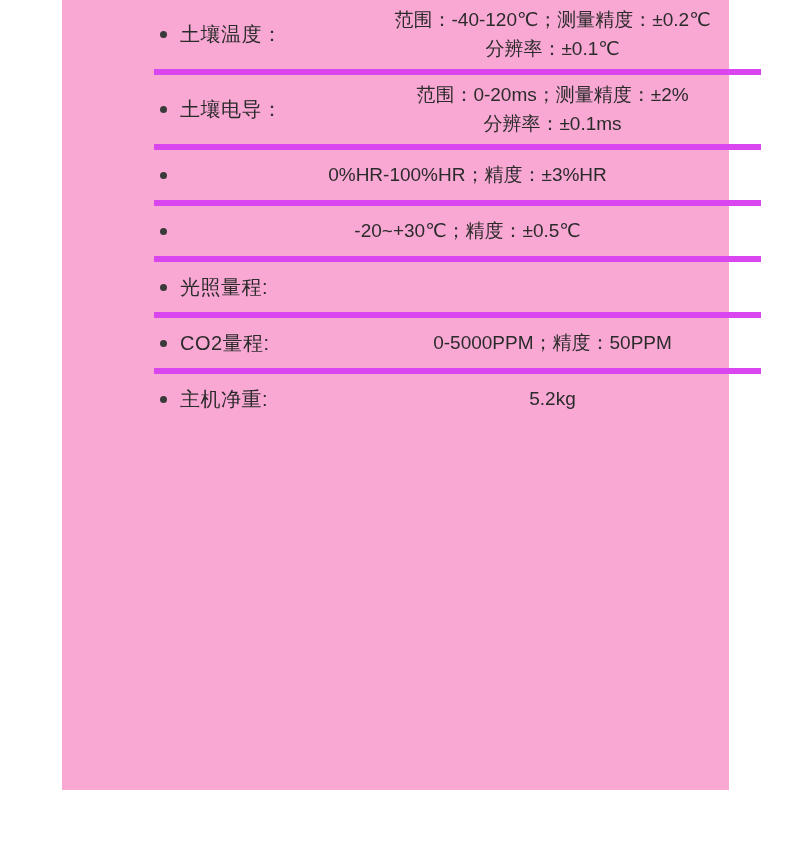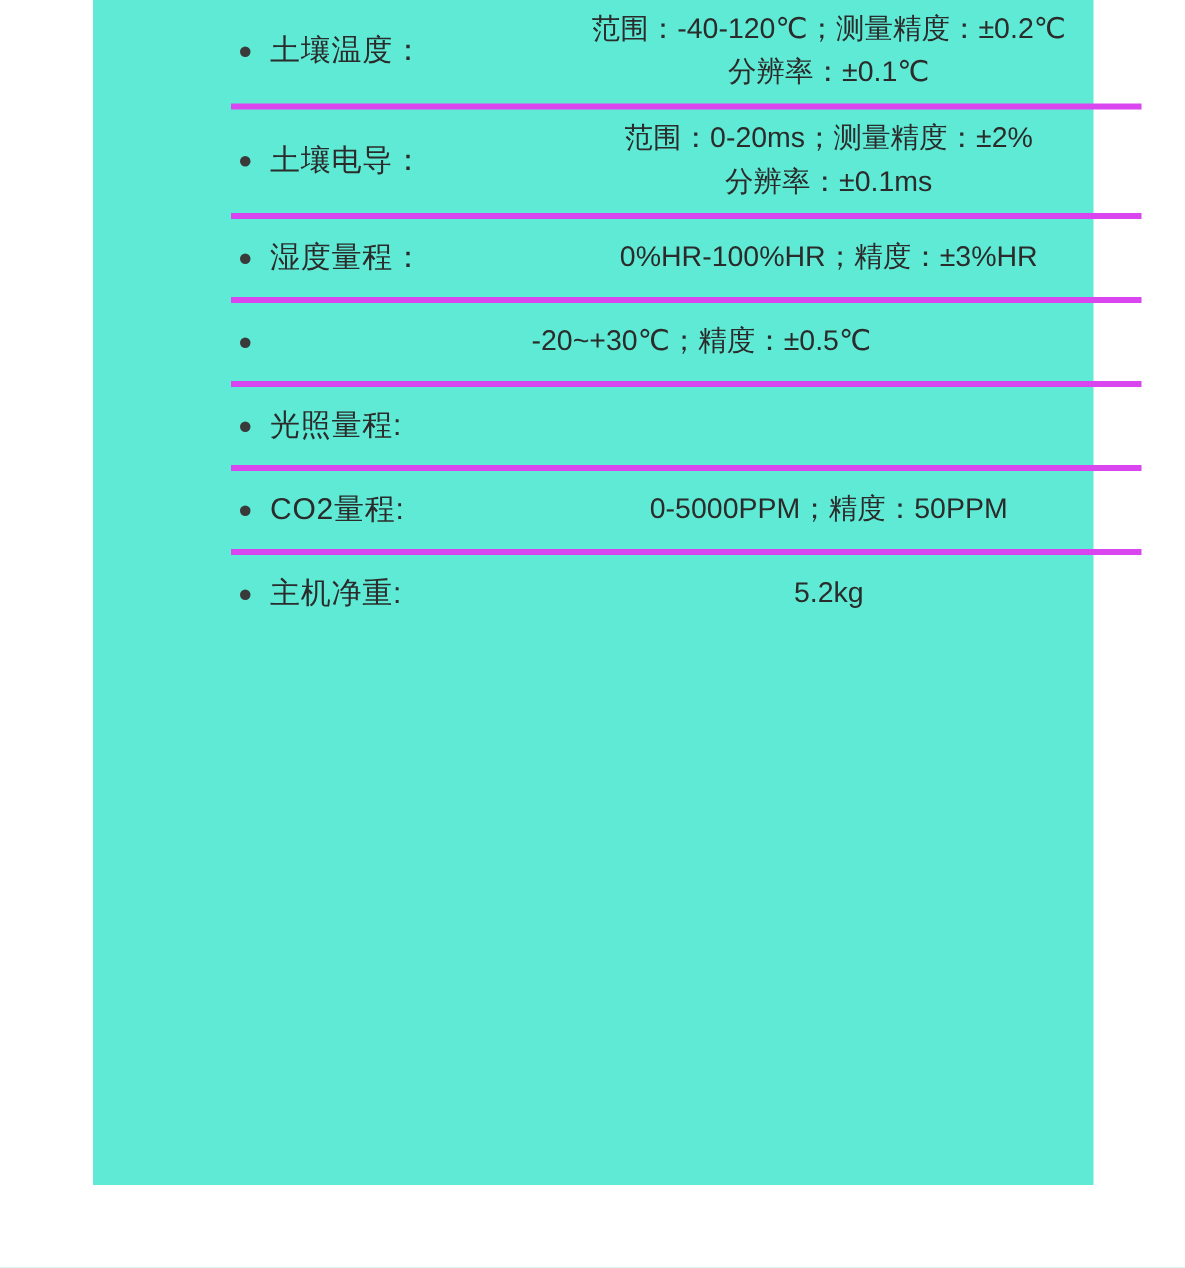--- a/index.html
+++ b/index.html
@@ -19,32 +19,32 @@
     height: 845px;
     background: #ffffff;
   }
   
   .card {
     position: absolute;
     left: 62px;
     top: 0;
     width: 667px;
     height: 790px;
-    background: #5eead4;
+    background: #f9a8d4;
   }
   .spec-table {
     position: absolute;
     left: 92px;
     top: 0;
     width: 607px;
   }
   .spec-row {
     display: flex;
     align-items: center;
-    border-top: 4px solid #d946ef;
+    border-top: 6px solid #d946ef;
     min-height: 56px;
     padding: 6px 0;
     box-sizing: border-box;
   }
   .spec-row:first-child {
     border-top: none;
   }
   .bullet-cell {
     width: 26px;
     flex: 0 0 26px;
@@ -103,21 +103,20 @@
         <div class="label-cell">土壤电导：</div>
         <div class="value-cell">范围：0-20ms；测量精度：±2%
 分辨率：±0.1ms</div>
       </div>
 
 
       <div class="spec-row">
         <div class="bullet-cell">
           <span class="bullet"></span>
         </div>
-        <div class="label-cell">湿度量程：</div>
         <div class="value-cell">0%HR-100%HR；精度：±3%HR</div>
       </div>
 
       <div class="spec-row">
         <div class="bullet-cell">
           <span class="bullet"></span>
         </div>
         <div class="value-cell">-20~+30℃；精度：±0.5℃</div>
       </div>
 

